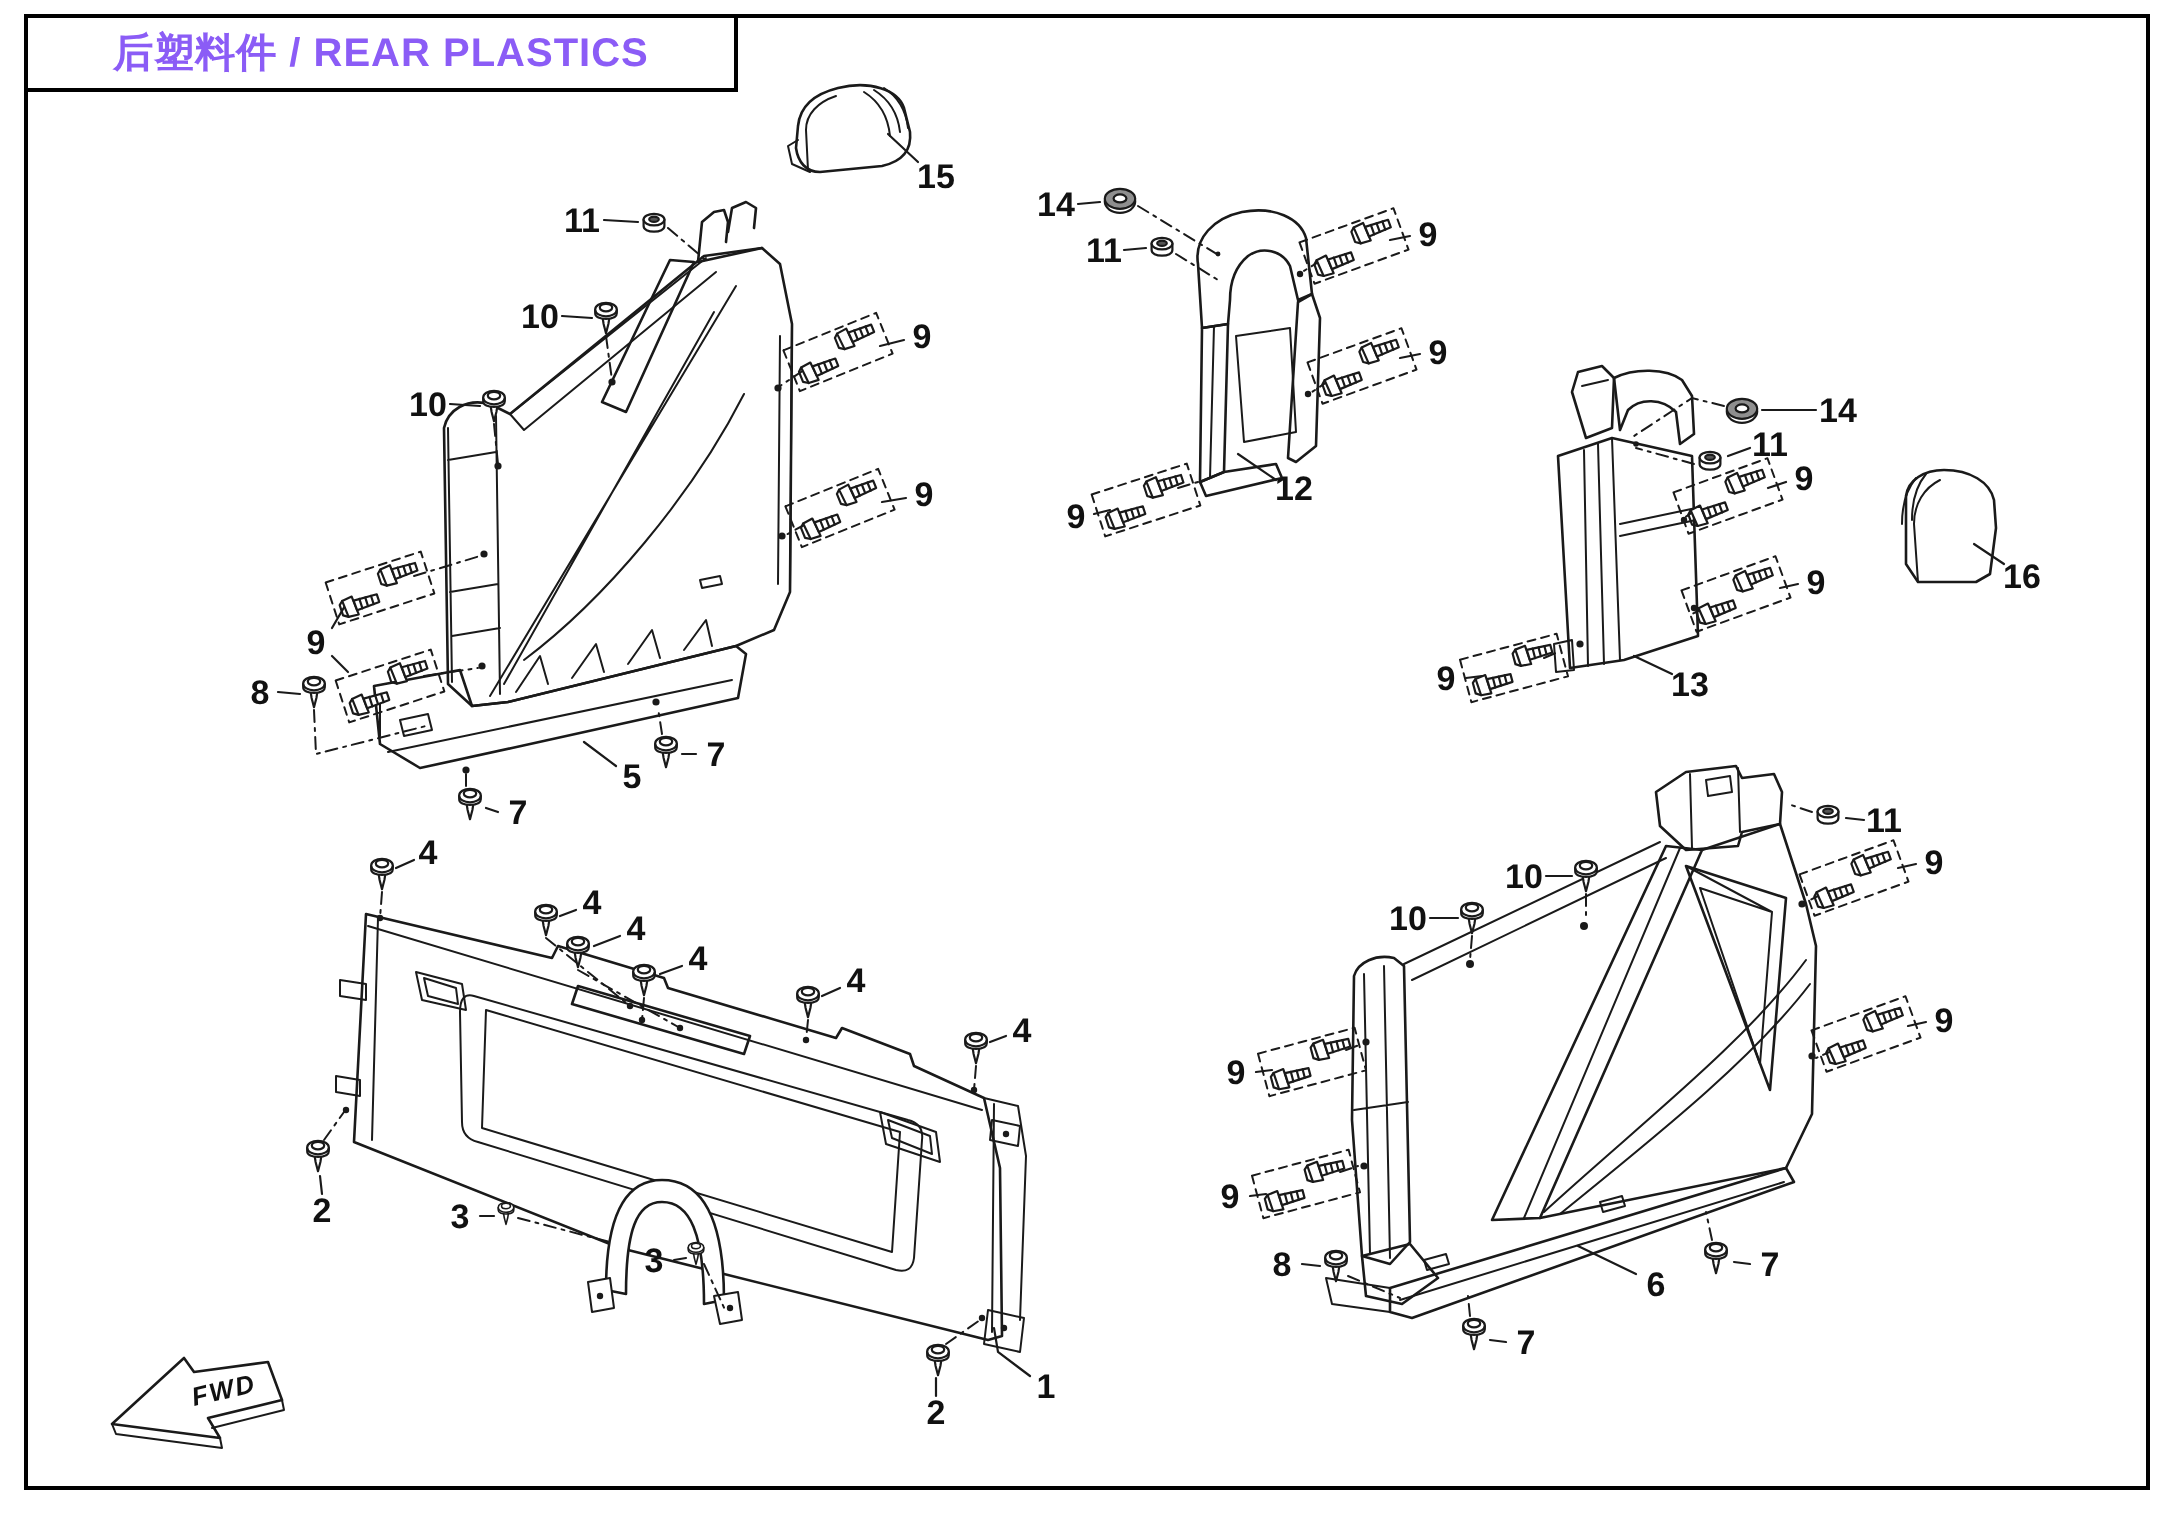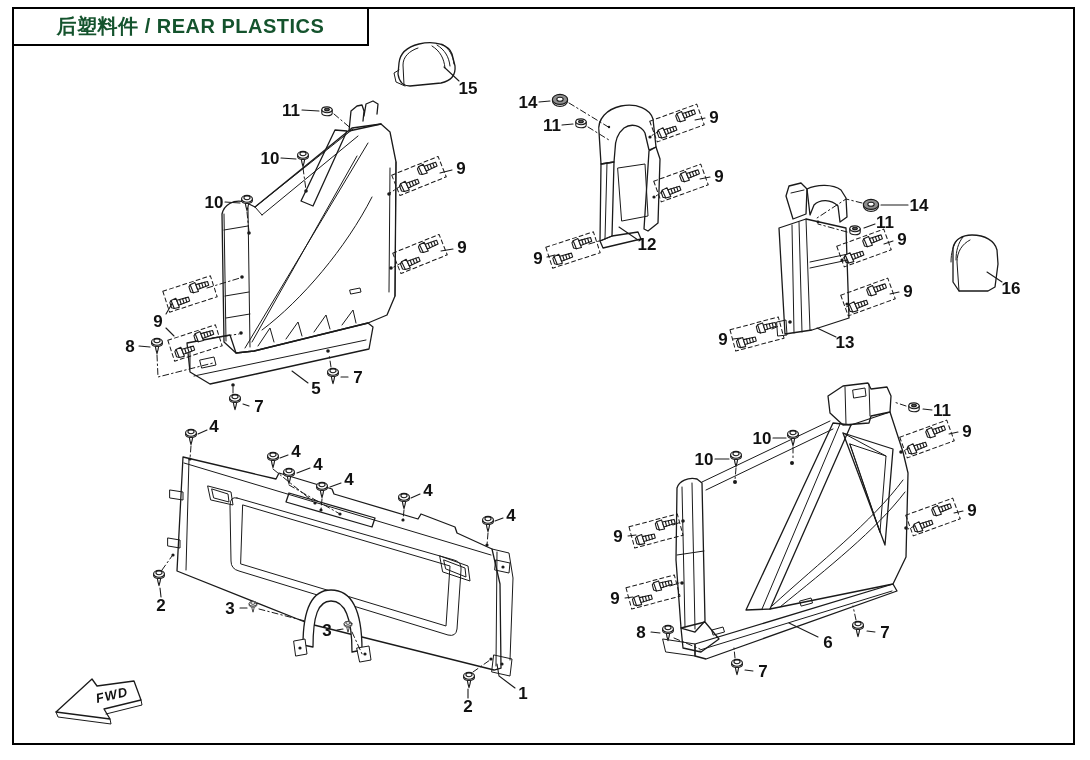--- a/index.html
+++ b/index.html
@@ -3,21 +3,21 @@
 <meta charset="utf-8">
 <style>
   html,body{margin:0;padding:0;background:#fff;}
   .page{position:relative;width:1090px;height:760px;background:#fff;overflow:hidden;
         font-family:"Liberation Sans",sans-serif;}
   .frame{position:absolute;left:12px;top:7px;width:1063px;height:738px;
          border:2px solid #000;box-sizing:border-box;}
   .title-box{position:absolute;left:12px;top:7px;width:357px;height:39px;
              border:2px solid #000;box-sizing:border-box;background:#fff;
              display:flex;align-items:center;justify-content:center;
-             font-size:20px;font-weight:bold;color:#14532d;letter-spacing:0.5px;z-index:3;}
+             font-size:20px;font-weight:bold;color:#8b5cf6;letter-spacing:0.5px;z-index:3;}
   svg#diagram{position:absolute;left:0;top:0;z-index:2;}
   .part path,.part polyline,.part line{fill:none;stroke:#1a1a1a;stroke-width:1.3;
         stroke-linejoin:round;stroke-linecap:round;}
   .part .thin{stroke-width:1;}
   .part .wfill{fill:#fff;}
   .part .dot{fill:#1a1a1a;stroke:none;}
   .leader{fill:none;stroke:#1a1a1a;stroke-width:1.1;stroke-linecap:round;}
   .leader.dash{stroke-width:1;stroke-dasharray:6,3,1.5,3;}
   .callout{font-family:"Liberation Sans",sans-serif;font-size:17px;font-weight:bold;
            fill:#111;text-anchor:middle;}

